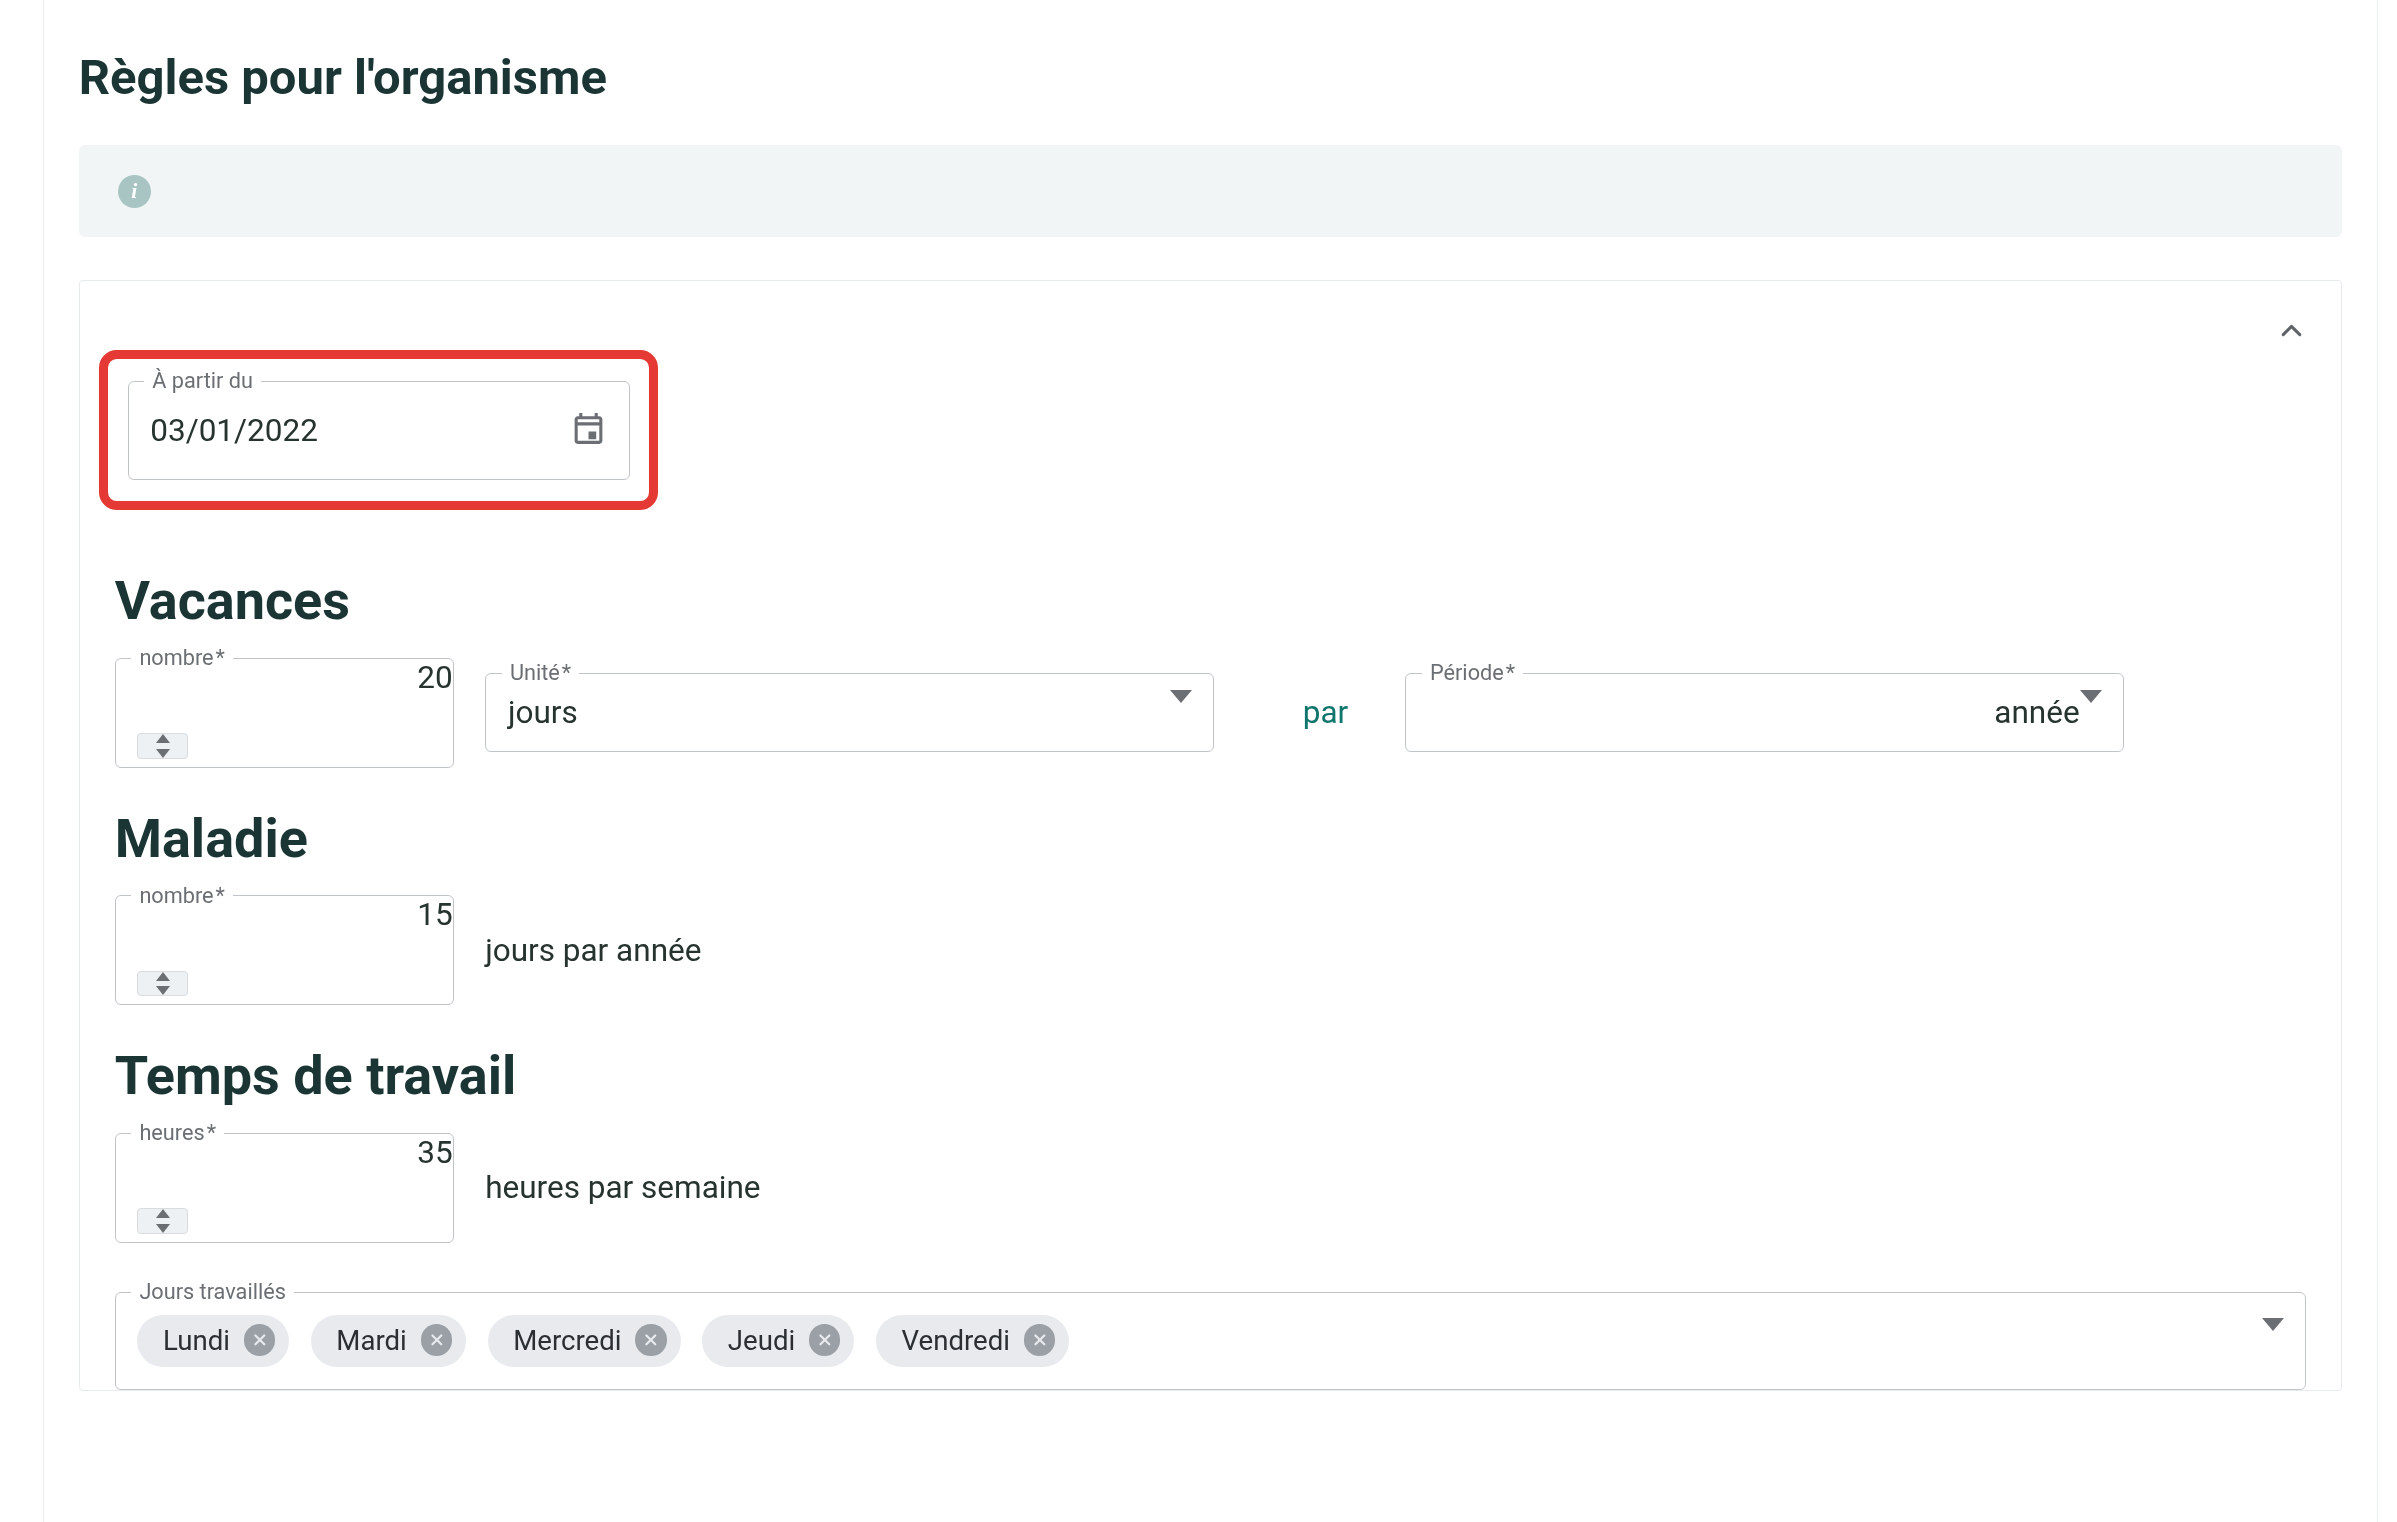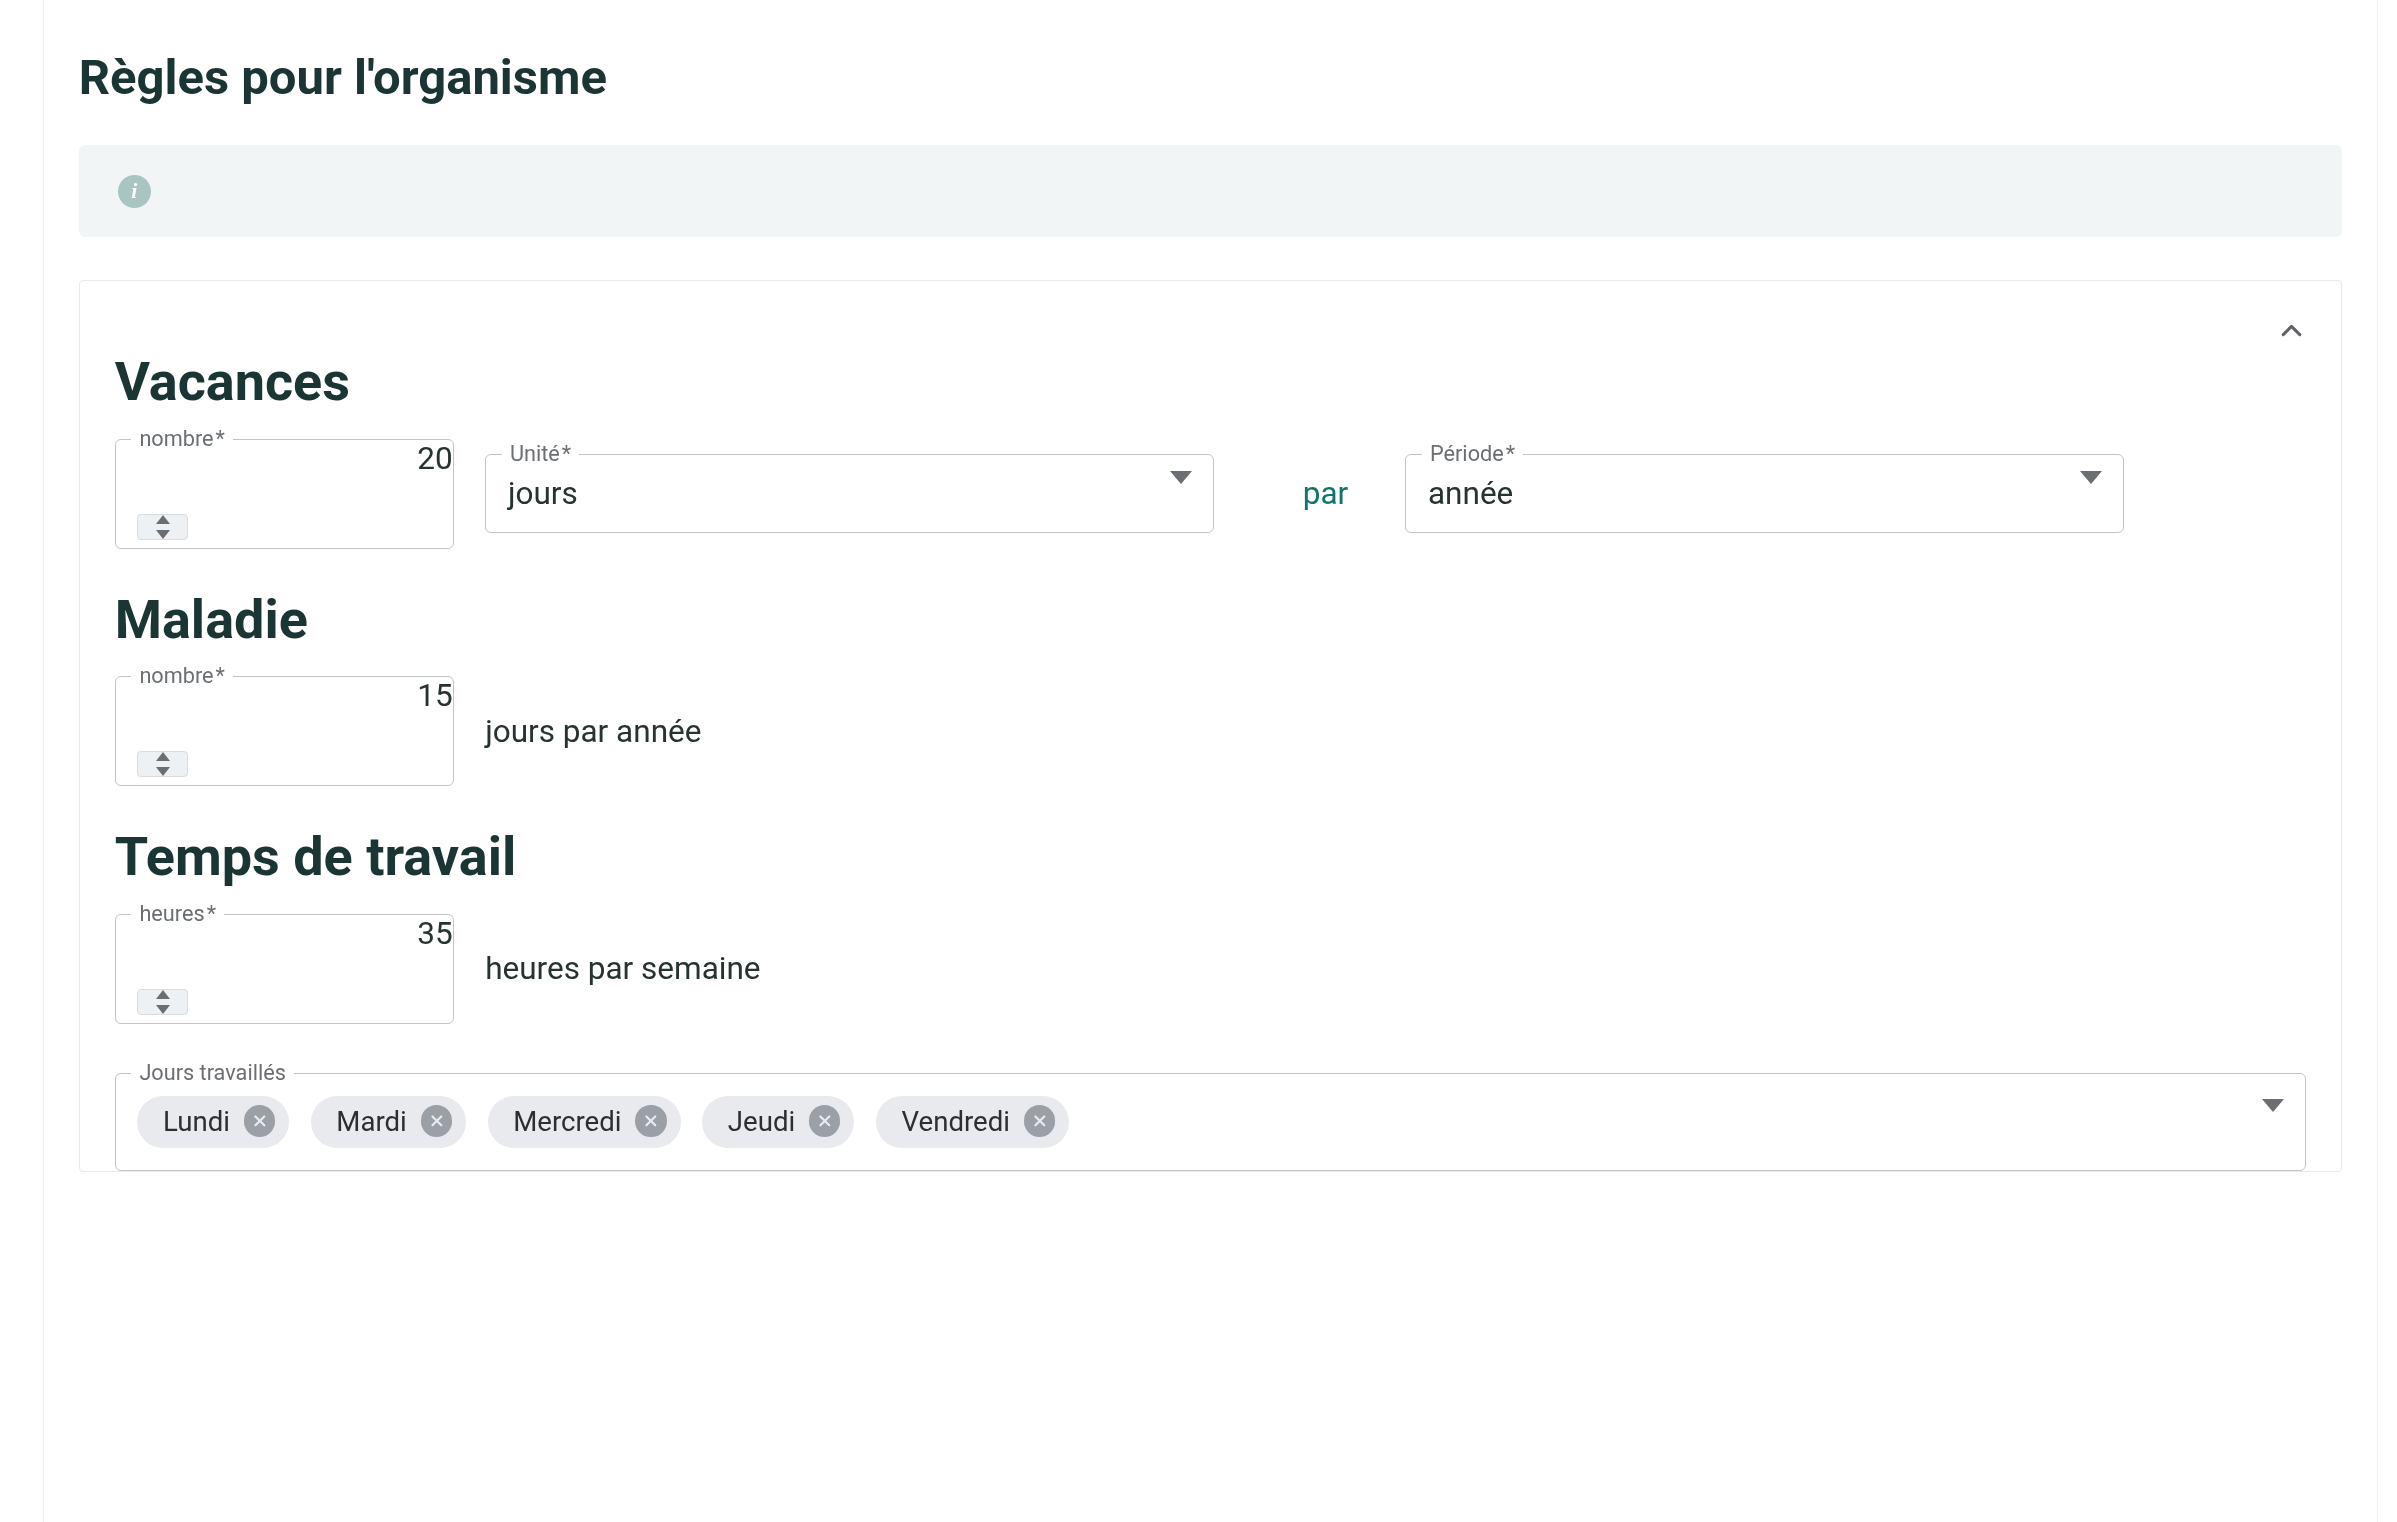--- a/index.html
+++ b/index.html
@@ -146,21 +146,21 @@
   .select-field { height: 79px; display:flex; align-items:center; padding: 0 21.7px; }
   .select-field .value { font-size: 31.5px; color: #26332f; flex: 1; }
   .select-field .caret { color: #6b6f73; }
   .select-field .caret .tri {
     width:0;height:0;
     border-left:11.8px solid transparent;
     border-right:11.8px solid transparent;
     border-top:13.8px solid #6b6f73;
   }
   .w-unit { width: 729px; }
-  .w-period { width: 719px; }
+  .w-period { width: 719px; text-align: right; }
 
   .between-text { font-size: 31.5px; color: #0f766e; padding: 0 25.6px 0 57px; }
   .inline-text { font-size: 31.5px; color: #26332f; }
 
   
   .chips-field {
     margin-top: 49px;
     border: 1px solid var(--border-grey);
     border-radius: 5.9px;
     padding: 21.7px 21.7px;
@@ -217,20 +217,31 @@
 
       <span class="collapse-btn">
         <span>
           <svg viewBox="0 0 24 24" fill="none" stroke="currentColor" stroke-width="2.2" stroke-linecap="round" stroke-linejoin="round">
               <polyline points="6 15 12 9 18 15"></polyline>
             </svg>
         </span>
       </span>
 
       
+      <div class="highlight-box">
+        <div class="outlined-field date-field">
+          <span class="floating-label">À partir du</span>
+          <span class="value">03/01/2022</span>
+          <span class="cal-icon">
+            <svg viewBox="0 0 24 24" fill="currentColor">
+                <path d="M19 4h-1V2h-2v2H8V2H6v2H5C3.9 4 3 4.9 3 6v14c0 1.1.9 2 2 2h14c1.1 0 2-.9 2-2V6c0-1.1-.9-2-2-2zm0 16H5V10h14v10zM5 8V6h14v2H5zm7 6h5v5h-5z"></path>
+              </svg>
+          </span>
+        </div>
+      </div>
 
       
       <h2 class="section">Vacances</h2>
       <div class="row">
         <div class="outlined-field num-field">
           <span class="floating-label req">nombre</span>
           <span class="value">20</span>
           <div class="num-spinner">
             <div class="tri up"></div>
             <div class="tri dn"></div>

